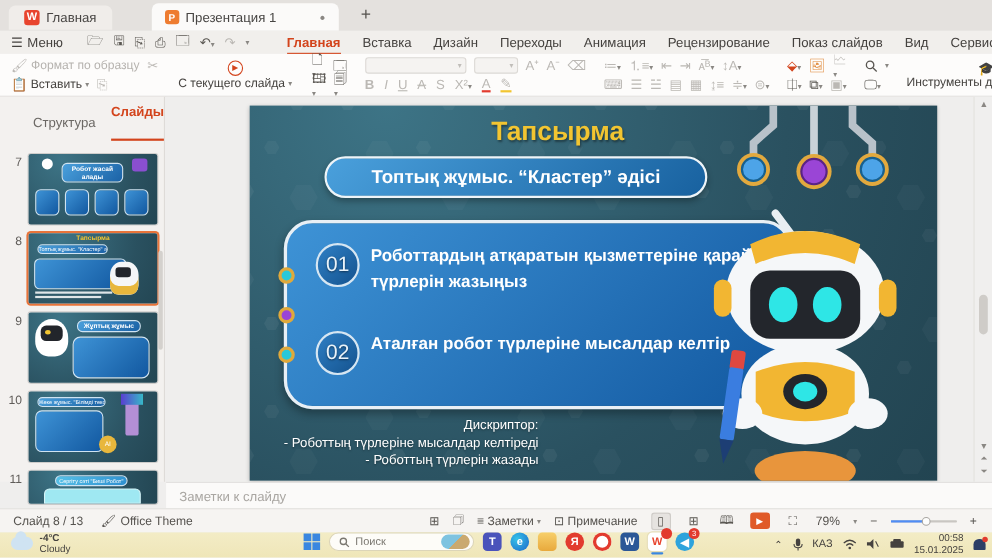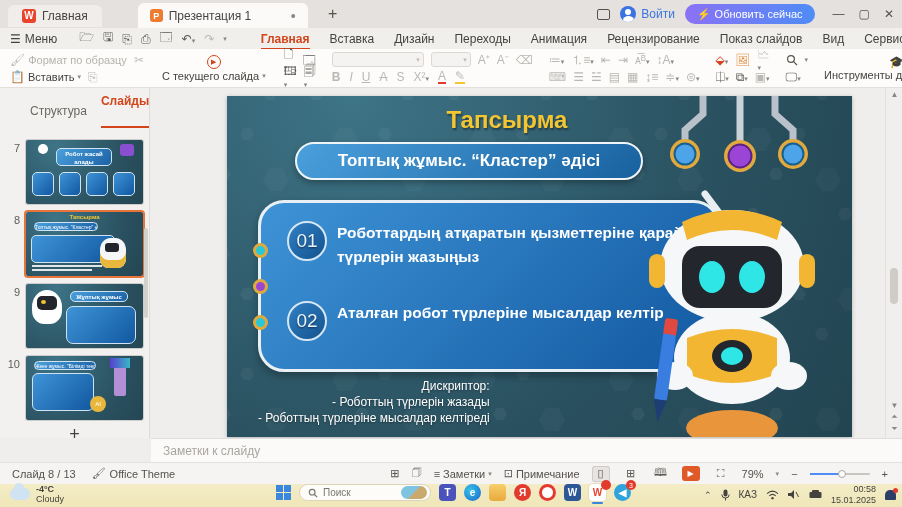--- a/index.html
+++ b/index.html
@@ -122,36 +122,20 @@
     <div class="home-tab">
       <span class="wps-logo">W</span>
       <span>Главная</span>
     </div>
     <div class="doc-tab">
       <span class="p-logo">P</span>
       <span>Презентация 1</span>
       <span class="mod-dot">•</span>
     </div>
     <span class="newtab">+</span>
-    <div class="tab-right">
-      <span class="ws-ic"></span>
-      <span class="login">
-        <span class="avatar"></span>
-        <span>Войти</span>
-      </span>
-      <span class="update-pill">
-        <span>⚡</span>
-        <span>Обновить сейчас</span>
-      </span>
-      <span class="win-btns">
-        <span>—</span>
-        <span>▢</span>
-        <span>✕</span>
-      </span>
-    </div>
   </div>
 
   <div class="menurow">
     <span class="menu-label">
       <span>☰</span>
       <span>Меню</span>
     </span>
     <span class="sep"></span>
     <span class="qicons">
       <span>🗁</span>
@@ -342,20 +326,27 @@
       <span class="thumb-num">10</span>
       <div class="thumb">
         <div class="mini-pill" style="position:absolute;left:8px;top:5px;width:62px;height:9px;font-size:5px;line-height:9px;white-space:nowrap;overflow:hidden;">Жеке жұмыс. "Білімді тексер"</div>
         <div class="mini-box" style="position:absolute;left:6px;top:17px;width:62px;height:38px;border-radius:6px;"></div>
         <div style="position:absolute;left:88px;top:6px;width:12px;height:34px;background:#b38fd6;border-radius:4px 4px 2px 2px;"></div>
         <div style="position:absolute;left:84px;top:2px;width:20px;height:10px;background:linear-gradient(90deg,#5a3fd1,#37b8c8);"></div>
         <div style="position:absolute;left:64px;top:40px;width:16px;height:16px;border-radius:50%;background:#e8b73c;display:flex;align-items:center;justify-content:center;font-size:6px;color:#fff;">AI</div>
       </div>
     </div>
 
+    <div class="thumb-row">
+      <span class="thumb-num">11</span>
+      <div class="thumb" style="height:30px;">
+        <div class="mini-pill" style="position:absolute;left:24px;top:4px;width:66px;height:10px;font-size:5px;line-height:10px;background:linear-gradient(135deg,#58c2e8,#2e8fd0);white-space:nowrap;overflow:hidden;">Сергіту сәті "Биші Робот"</div>
+        <div style="position:absolute;left:14px;top:16px;width:88px;height:14px;background:#9fe8f2;border-radius:5px 5px 0 0;border:1px solid #d6f4f8;"></div>
+      </div>
+    </div>
 
     <div class="sb-add">+</div>
     <div class="sb-scroll"></div>
   </div>
 
   <div class="canvas">
     <div class="slide">
       <div id="hex-layer">
           <span class="hex" style="width: 14px; height: 12.32px; left: 36px; top: -8px; opacity: 0.7;"></span>
           <span class="hex" style="width: 14px; height: 12.32px; left: 82px; top: -8px; opacity: 0.9;"></span>
@@ -467,22 +458,22 @@
           <span class="num-circ">02</span>
           <span class="s-item-text">Аталған робот түрлеріне мысалдар келтір</span>
         </div>
         <span class="edge-dot" style="top:40px; background:#29c8d8;"></span>
         <span class="edge-dot" style="top:76px; background:#9a45d6;"></span>
         <span class="edge-dot" style="top:112px; background:#29c8d8;"></span>
       </div>
 
       <div class="s-desc">
         <div>Дискриптор:</div>
+        <div>- Роботтың түрлеріне мысалдар келтіреді</div>
         <div>-  Роботтың түрлерін жазады</div>
-        <div>- Роботтың түрлеріне мысалдар келтіреді</div>
       </div>
 
       <svg width="210" height="260" viewBox="0 0 210 260" style="position:absolute;left:400px;top:92px;">
         <line x1="96" y1="30" x2="78" y2="6" stroke="#e8eef2" stroke-width="7" stroke-linecap="round"></line>
         <ellipse cx="105" cy="78" rx="72" ry="56" fill="#f5f7f9"></ellipse>
         <path d="M55 34 Q105 10 155 34 L150 52 Q105 32 60 52 Z" fill="#f2b632"></path>
         <rect x="55" y="58" width="100" height="62" rx="18" fill="#23262c"></rect>
         <ellipse cx="85" cy="89" rx="13" ry="16" fill="#2ee6e6"></ellipse>
         <ellipse cx="125" cy="89" rx="13" ry="16" fill="#2ee6e6"></ellipse>
         <rect x="22" y="66" width="16" height="34" rx="8" fill="#f2b632"></rect>

